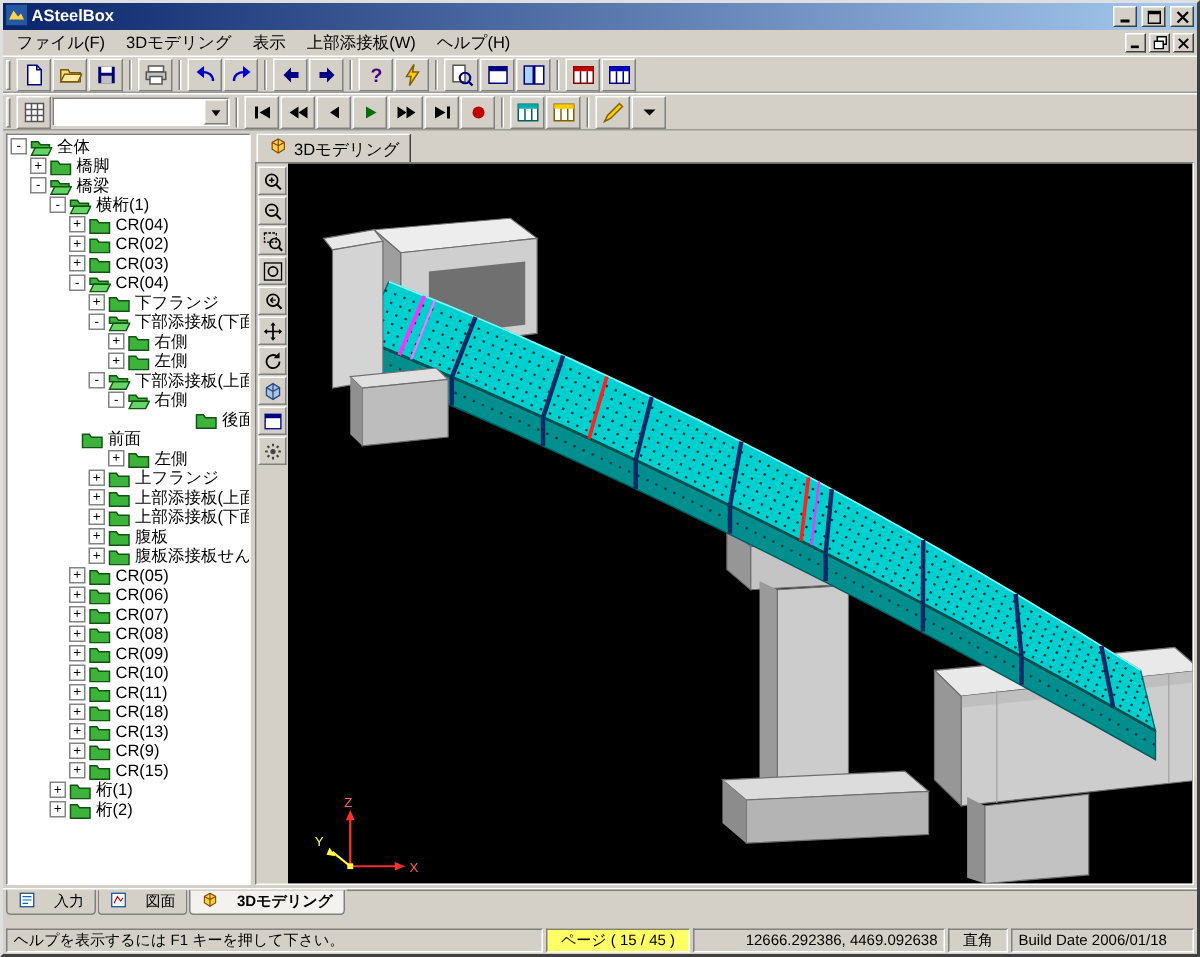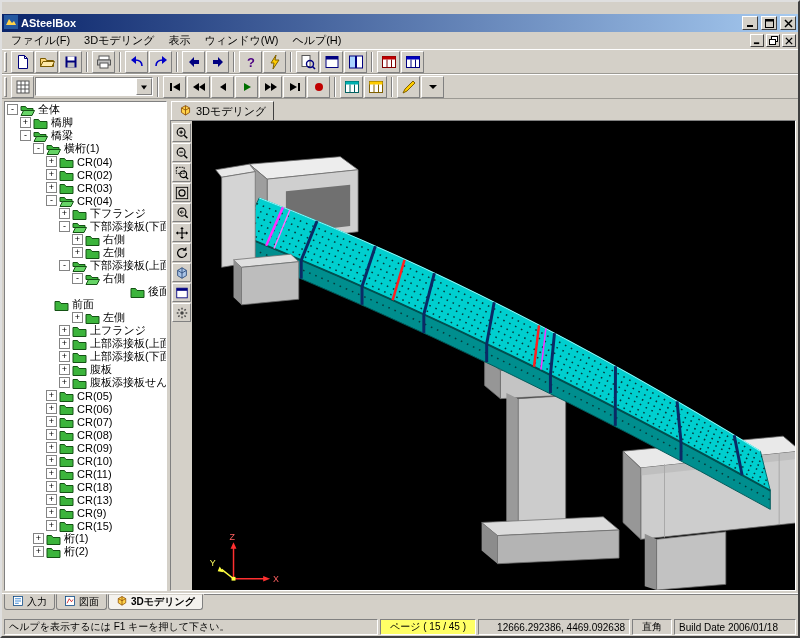--- a/index.html
+++ b/index.html
@@ -3,21 +3,21 @@
 <meta charset="utf-8">
 <style>
   * { box-sizing: border-box; margin:0; padding:0; }
   html,body { width:800px; height:638px; overflow:hidden; }
   body { font-family:"Liberation Sans","DejaVu Sans",sans-serif; font-size:11px; background:#d4d0c8; }
   .window { width:800px; height:638px; display:flex; flex-direction:column;
             border:2px solid; border-color:#dfdfdf #404040 #404040 #dfdfdf; background:#d4d0c8; }
 
   
   .titlebar { flex:0 0 18px; display:flex; align-items:center; gap:3px; padding:0 2px;
-              background:linear-gradient(90deg,#0a246a,#a6caf0); color:#fff; font-weight:bold;margin-top:12px; }
+              background:linear-gradient(90deg,#0a246a,#a6caf0); color:#fff; font-weight:bold; }
   .titlebar .title { flex:1; font-size:11px; }
   .sysbtn { width:16px; height:14px; background:#d4d0c8; border:1px solid;
             border-color:#fff #404040 #404040 #fff; display:flex; align-items:center; justify-content:center; }
 
   
   .menubar { flex:0 0 17px; display:flex; align-items:center; padding-left:2px; background:#d4d0c8; }
   .menu-item { padding:1px 7px; }
   .menubar .mspacer { flex:1; }
   .mdibtn { width:14px; height:13px; background:#d4d0c8; border:1px solid;
             border-color:#fff #404040 #404040 #fff; display:flex; align-items:center; justify-content:center; margin-right:2px; }
@@ -56,33 +56,33 @@
   .side-toolbar { flex:0 0 21px; background:#d4d0c8; display:flex; flex-direction:column; align-items:center;
                   padding-top:2px; gap:1px; }
   button.sbtn { width:19px; height:19px; display:flex; align-items:center; justify-content:center;
          background:#d4d0c8; border:1px solid; border-color:#fff #808080 #808080 #fff; padding:0; }
   .canvas-wrap { flex:1; background:#000; }
   .canvas-wrap svg { display:block; width:100%; height:100%; }
 
   
   .bottom-tabbar { flex:0 0 16px; display:flex; align-items:stretch; background:#d4d0c8;
                    padding-left:2px; border-top:1px solid #fff; }
-  .btab { display:flex; align-items:flex-start; gap:3px; padding:0 7px; font-size:10px;
+  .btab { display:flex; align-items:flex-start; gap:12px; padding:0 7px; font-size:10px;
           border:1px solid #808080; border-top:1px solid #d4d0c8; background:#d4d0c8;
           margin-right:1px; border-radius:0 0 3px 3px; }
   .btab.selected { background:#f4f2ee; font-weight:bold; }
   .bt-fill { flex:1; border-top:1px solid #808080; }
 
   
   .statusbar { flex:0 0 16px; display:flex; gap:2px; padding:1px 2px; background:#d4d0c8; align-items:stretch; }
   .spanel { border:1px solid; border-color:#808080 #fff #fff #808080; display:flex; align-items:center;
             padding:0 4px; font-size:10px; white-space:nowrap; overflow:hidden;margin-top:8px; }
   .sp-help { flex:1; }
   .sp-page { width:96px; justify-content:center; background:#ffff66; }
-  .sp-coords { width:152px; justify-content:flex-end; }
+  .sp-coords { width:168px; justify-content:flex-end; }
   .sp-mode { width:40px; justify-content:center; }
   .sp-build { width:122px; }
 </style>
 </head>
 <body>
 
 <div class="window">
 
   <div class="titlebar">
     <span><svg width="14" height="14" viewBox="0 0 14 14">
@@ -106,21 +106,21 @@
           <path d="M1 1l7 7M8 1L1 8" stroke="#000" stroke-width="1.5"></path>
         </svg>
       </span>
   </div>
 
   <div class="menubar">
     <span class="menu-items" style="display:flex;text-align:right;">
         <span class="menu-item">ファイル(F)</span>
         <span class="menu-item">3Dモデリング</span>
         <span class="menu-item">表示</span>
-        <span class="menu-item">ウィンドウ(W)</span>
+        <span class="menu-item">上部添接板(W)</span>
         <span class="menu-item">ヘルプ(H)</span>
       </span>
     <span class="mspacer"></span>
     <span class="mdibtn">
         <svg width="8" height="8" viewBox="0 0 9 9">
           <rect x="1" y="6" width="6" height="2" fill="#000"></rect>
         </svg>
       </span>
     <span class="mdibtn">
         <svg width="9" height="9" viewBox="0 0 9 9">

